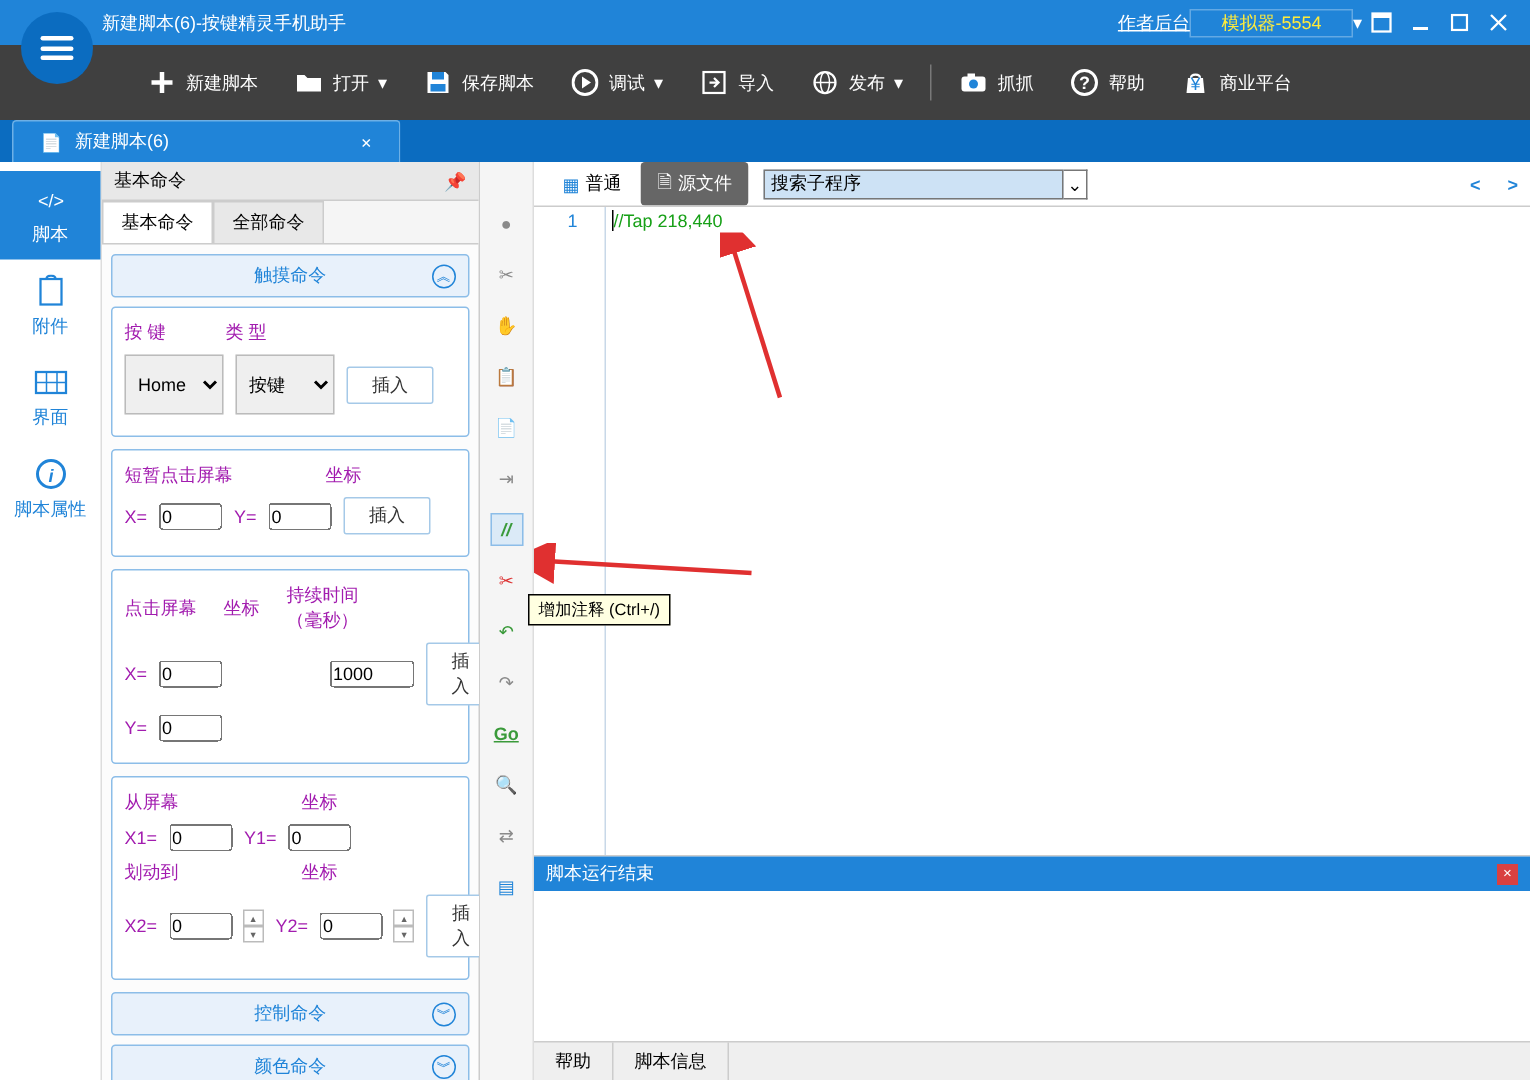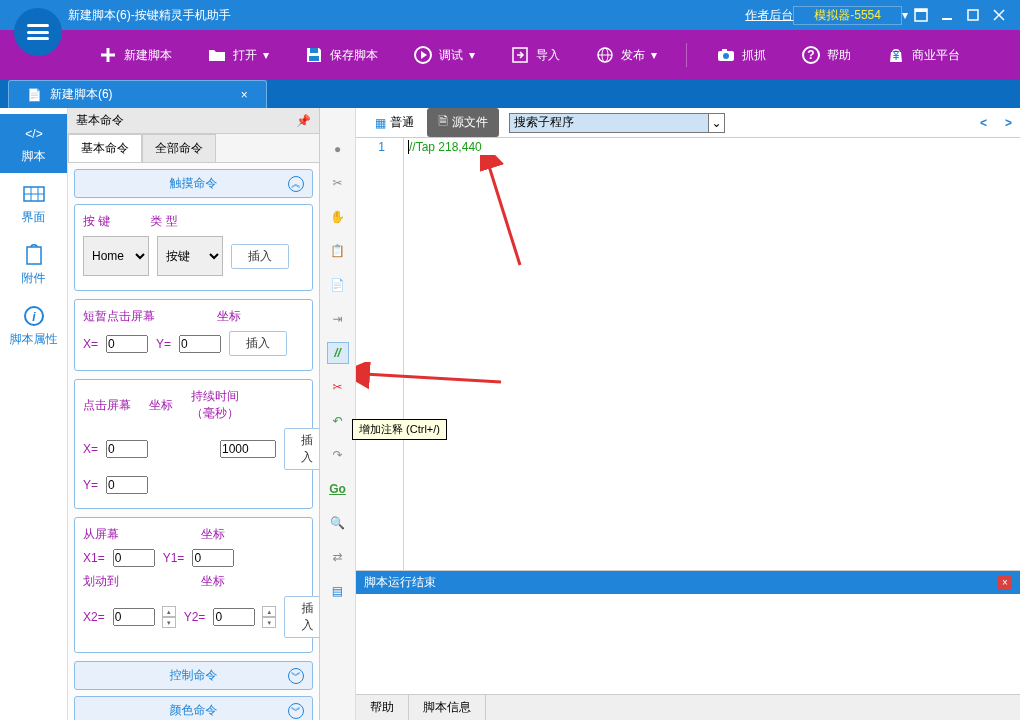--- a/index.html
+++ b/index.html
@@ -3,21 +3,21 @@
 <meta charset="utf-8">
 <style>
 * { margin: 0; padding: 0; box-sizing: border-box; font-family: "Microsoft YaHei", Arial, sans-serif; font-size: 12px; }
 body { background: #fff; width: 1020px; height: 720px; overflow: hidden; position: relative; }
 .titlebar { height: 30px; background: #2084d8; display: flex; align-items: center; color: #fff; padding: 0 8px; }
 .title-text { margin-left: 60px; }
 .titlebar-right { margin-left: auto; display: flex; align-items: center; gap: 0; }
 .link-text { color: #fff; text-decoration: underline; }
 .device-label { color: #ffeb3b; padding: 0 20px; border: 1px solid rgba(255,255,255,0.3); }
 .winbtn { width: 26px; height: 22px; display: flex; align-items: center; justify-content: center; color: #fff; }
-.toolbar { height: 50px; background: #a21caf; display: flex; align-items: center; padding-left: 88px; gap: 15px; }
+.toolbar { height: 50px; background: #404040; display: flex; align-items: center; padding-left: 88px; gap: 4px; }
 .tb-btn { display: flex; align-items: center; gap: 6px; color: #fff; padding: 6px 10px; font-size: 13px; cursor: pointer; }
 .tb-sep { width: 1px; height: 24px; background: rgba(255,255,255,0.3); margin: 0 4px; }
 .tb-icon { width: 20px; height: 20px; display: inline-flex; align-items: center; justify-content: center; }
 .app-hamburger { position: absolute; top: 8px; left: 14px; width: 48px; height: 48px; background: #0b6cc0; border-radius: 50%; display: flex; align-items: center; justify-content: center; }
 .hamburger-lines { width: 22px; height: 16px; display: flex; flex-direction: column; justify-content: space-between; }
 .hamburger-lines span { height: 3px; background: #fff; border-radius: 2px; }
 .tabbar { height: 28px; background: #0b6cc0; display: flex; align-items: flex-end; padding-left: 8px; }
 .file-tab { background: #2084d8; color: #fff; padding: 5px 18px; display: flex; align-items: center; gap: 8px; border-top-left-radius: 3px; border-top-right-radius: 3px; border: 1px solid #6db0e6; border-bottom: none; }
 .file-tab .tab-close { margin-left: 120px; color: #fff; }
 .content { display: flex; height: calc(720px - 30px - 50px - 28px); }
@@ -58,21 +58,21 @@
 .nav-arrows { margin-left: auto; display: flex; gap: 18px; color: #2084d8; font-size: 14px; font-weight: bold; }
 .code-area { flex: 1; display: flex; position: relative; background: #fff; overflow: hidden; }
 .gutter { width: 48px; background: #fff; border-right: 1px solid #c8d8e8; text-align: right; padding: 2px 18px 0 0; color: #2084d8; font-family: Consolas, monospace; }
 .code-text { flex: 1; padding: 2px 4px 0 4px; font-family: Consolas, monospace; color: #17a017; position: relative; }
 .code-text .caret { color: #000; border-left: 1px solid #000; }
 .bottom-pane { height: 150px; border-top: 1px solid #ccc; display: flex; flex-direction: column; }
 .bp-header { background: #2084d8; color: #fff; padding: 3px 8px; display: flex; justify-content: space-between; align-items: center; }
 .bp-body { flex: 1; background: #fff; }
 .bp-tabs { display: flex; border-top: 1px solid #ccc; background: #efefef; }
 .bp-tab { padding: 4px 14px; border-right: 1px solid #ccc; cursor: pointer; }
-.tooltip { position: absolute; background: #ffffe1; border: 1px solid #000; padding: 2px 6px; font-size: 11px; left: 352px; top: 419px; z-index: 30; }
+.tooltip { position: absolute; background: #ffffe1; border: 1px solid #000; padding: 2px 6px; font-size: 11px; left: 352px; top: 396px; z-index: 30; }
 .arrow1 { position: absolute; left: 480px; top: 155px; z-index: 20; pointer-events: none; }
 .arrow2 { position: absolute; left: 356px; top: 362px; z-index: 20; pointer-events: none; }
 .close-red { background: #d94141; color: #fff; width: 14px; height: 14px; display: flex; align-items: center; justify-content: center; font-size: 10px; cursor: pointer; }
 </style>
 </head>
 <body>
 
 <div class="titlebar">
   <span class="title-text">新建脚本(6)-按键精灵手机助手</span>
   <div class="titlebar-right">
@@ -216,37 +216,37 @@
     <div class="nav-item active">
       <span class="nav-icon">
           <svg width="24" height="20">
             <text x="12" y="15" text-anchor="middle" fill="#fff" font-size="14">&lt;/&gt;</text>
           </svg>
         </span>
       <span>脚本</span>
     </div>
     <div class="nav-item" style="color:#2084d8">
       <span class="nav-icon">
+          <svg width="20" height="22">
+            <rect x="3" y="3" width="14" height="17" fill="none" stroke="#2084d8" stroke-width="1.5"></rect>
+            <path d="M7 3 C7 0 13 0 13 3" fill="none" stroke="#2084d8" stroke-width="1.5"></path>
+          </svg>
+        </span>
+      <span>附件</span>
+    </div>
+    <div class="nav-item" style="color:#2084d8">
+      <span class="nav-icon">
           <svg width="24" height="18">
             <rect x="2" y="2" width="20" height="14" fill="none" stroke="#2084d8" stroke-width="1.5"></rect>
             <line x1="2" y1="9" x2="22" y2="9" stroke="#2084d8"></line>
             <line x1="9" y1="2" x2="9" y2="16" stroke="#2084d8"></line>
             <line x1="16" y1="2" x2="16" y2="16" stroke="#2084d8"></line>
           </svg>
         </span>
       <span>界面</span>
-    </div>
-    <div class="nav-item" style="color:#2084d8">
-      <span class="nav-icon">
-          <svg width="20" height="22">
-            <rect x="3" y="3" width="14" height="17" fill="none" stroke="#2084d8" stroke-width="1.5"></rect>
-            <path d="M7 3 C7 0 13 0 13 3" fill="none" stroke="#2084d8" stroke-width="1.5"></path>
-          </svg>
-        </span>
-      <span>附件</span>
     </div>
     <div class="nav-item" style="color:#2084d8">
       <span class="nav-icon">
           <svg width="22" height="22">
             <circle cx="11" cy="11" r="9" fill="none" stroke="#2084d8" stroke-width="2"></circle>
             <text x="11" y="16" text-anchor="middle" fill="#2084d8" font-size="13" font-style="italic" font-weight="bold">i</text>
           </svg>
         </span>
       <span>脚本属性</span>
     </div>

